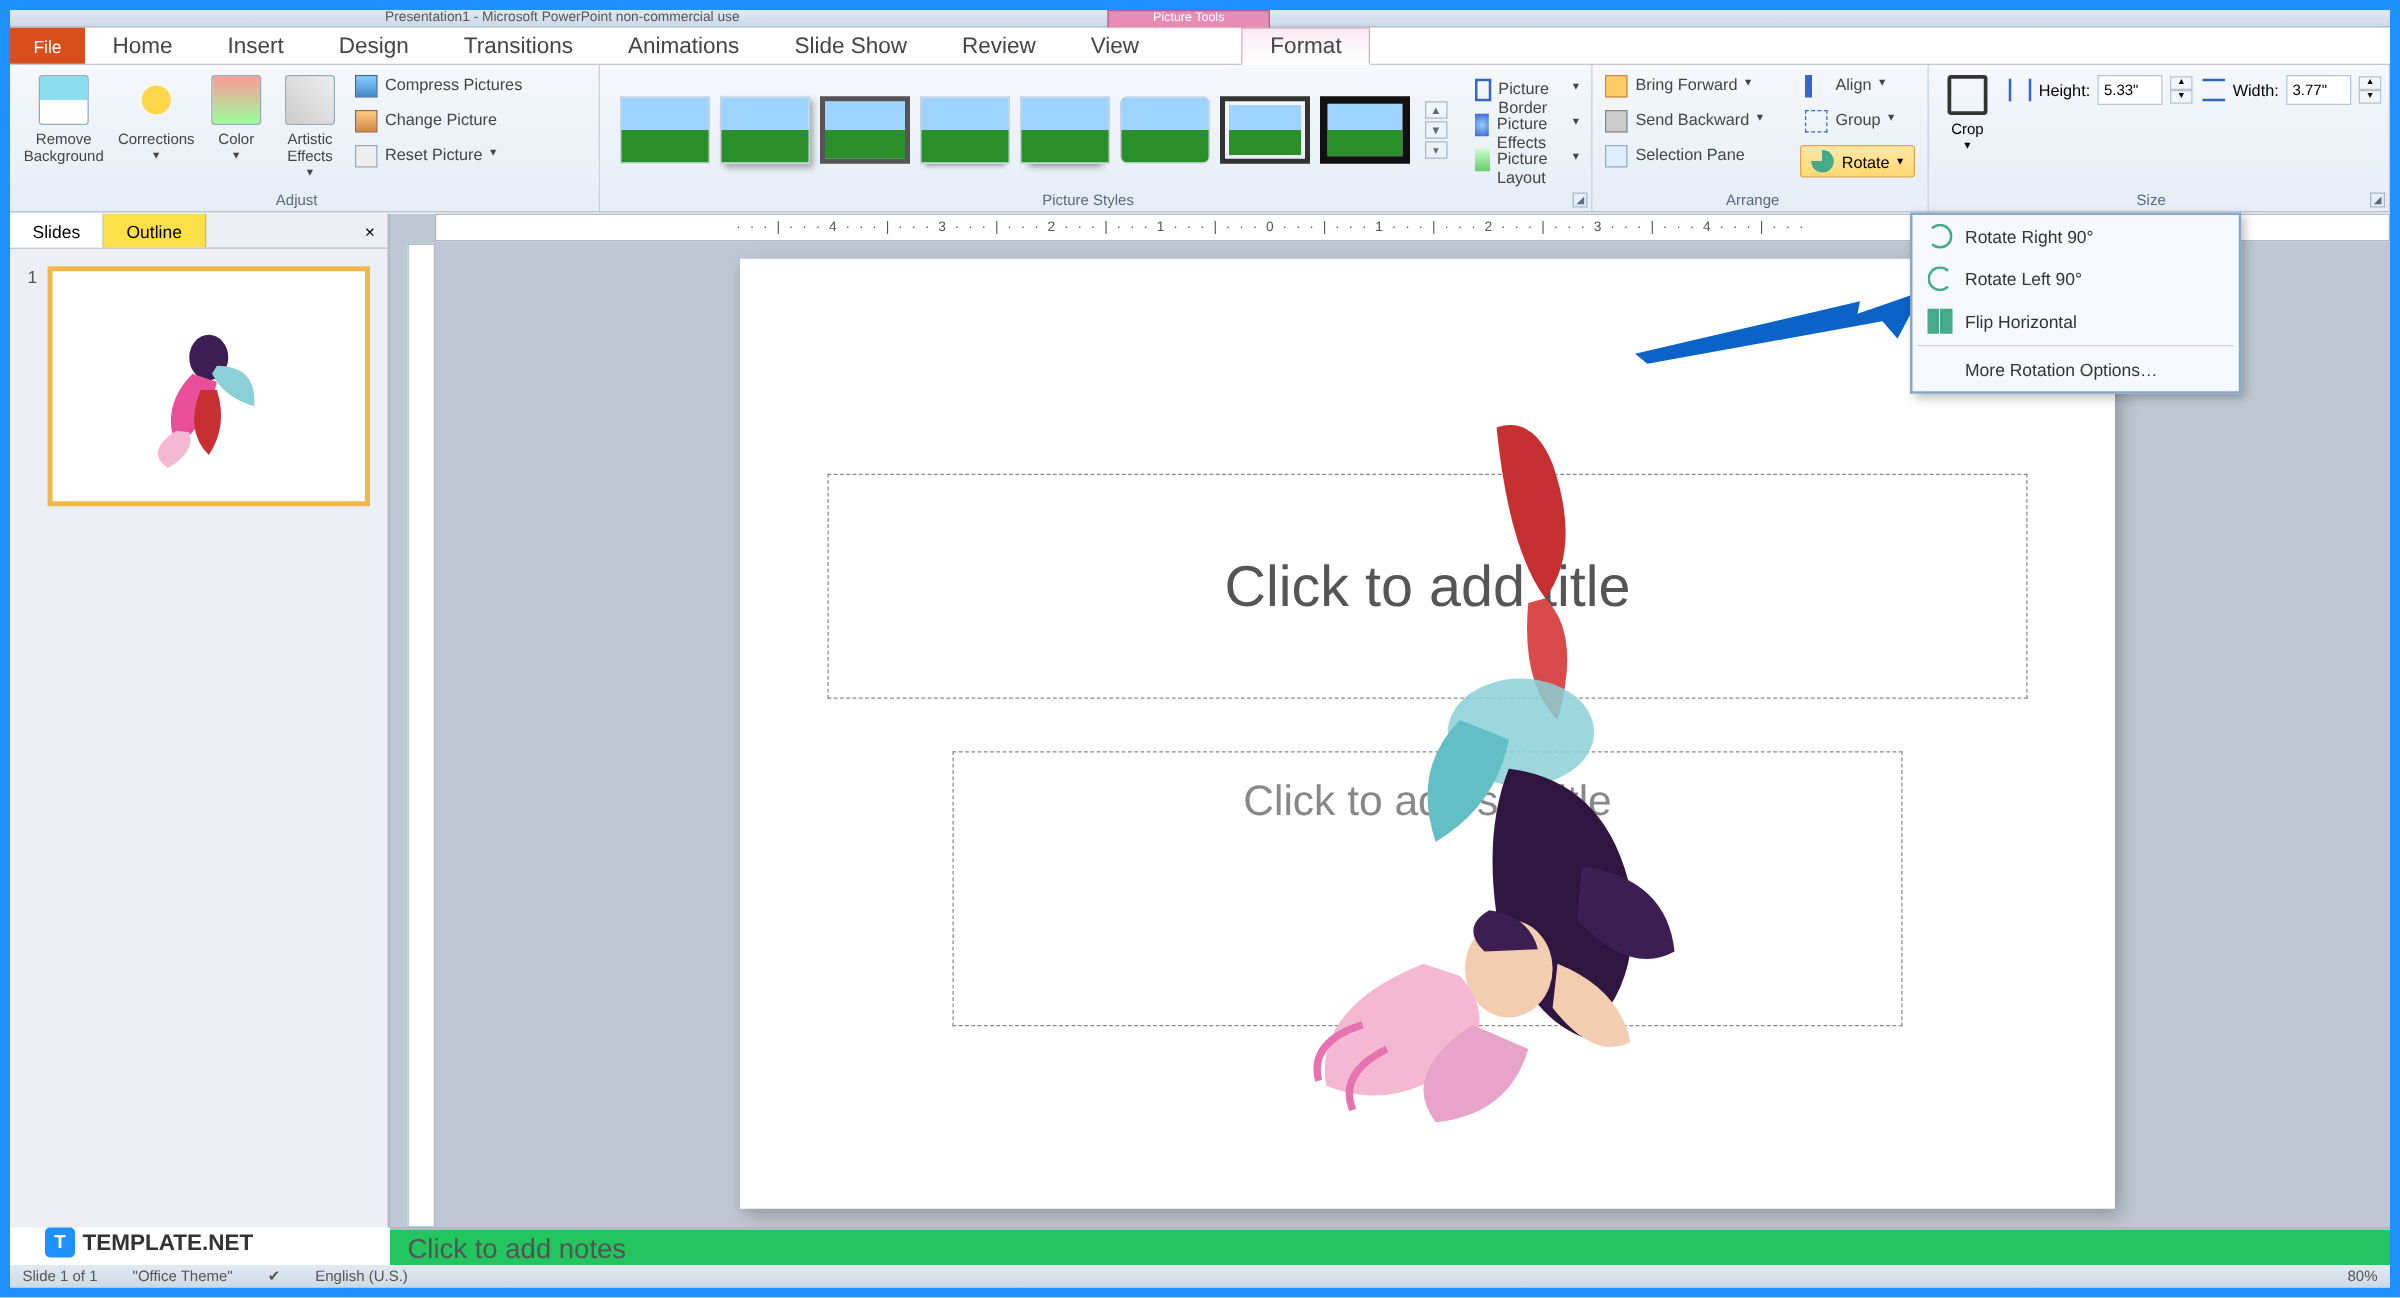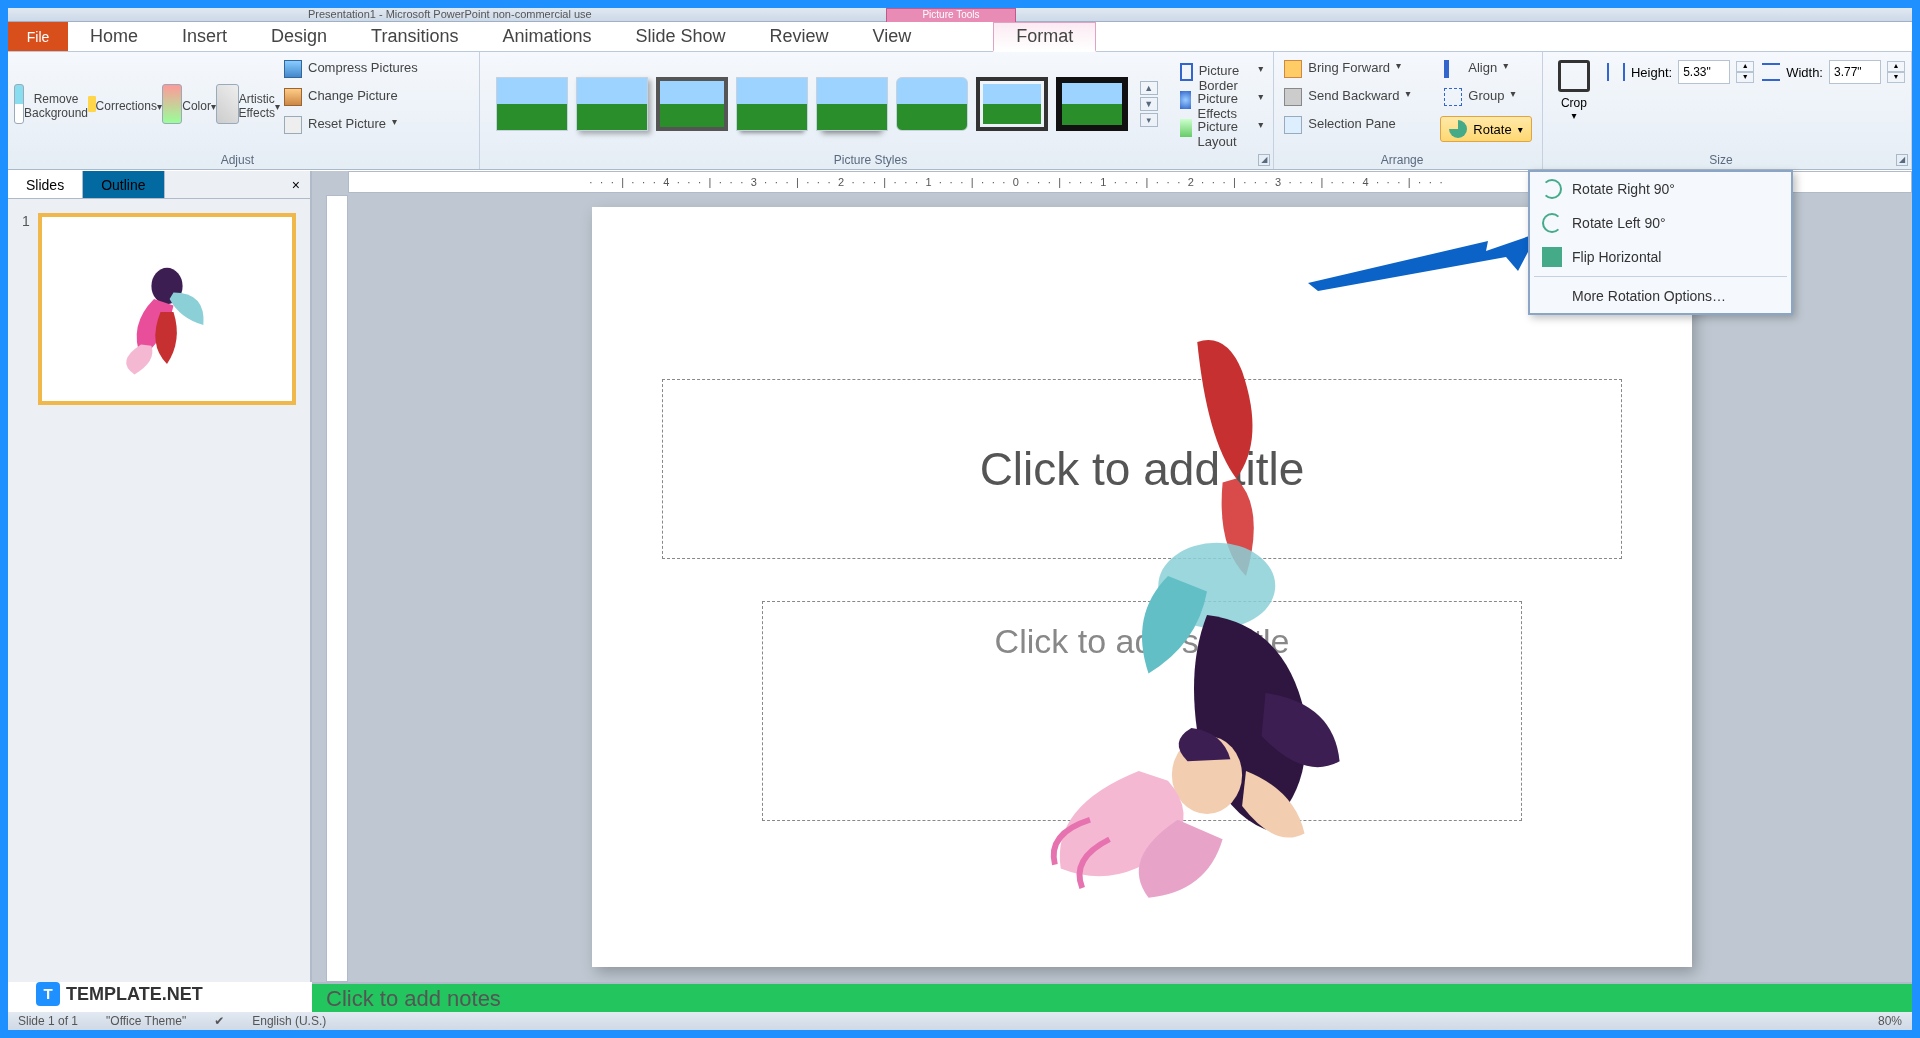--- a/index.html
+++ b/index.html
@@ -8,21 +8,21 @@
 .titlebar{height:14px;background:linear-gradient(#e0e8f2,#cdd9e8);border-bottom:1px solid #a0b0c4;position:relative;font-size:11px;color:#555;padding-left:300px}
 .picture-tools-tab{position:absolute;top:0;left:878px;width:130px;height:14px;background:#e88bb5;border:1px solid #c05a8e;border-bottom:none;text-align:center;font-size:10px;color:#fff;line-height:12px}
 .tabs{height:30px;background:#fff;display:flex;align-items:stretch;border-bottom:1px solid #bcc9d9}
 .file-tab{background:#d94f1c;color:#fff;width:60px;display:flex;align-items:center;justify-content:center;font-size:14px;cursor:pointer}
 .tab{padding:0 22px;display:flex;align-items:center;font-size:18px;color:#444;cursor:pointer}
 .tab.format{border:1px solid #e0a3c4;border-bottom:2px solid #fff;background:linear-gradient(#fbeaf2,#fff);margin-bottom:-1px}
 .ribbon{height:118px;background:linear-gradient(#f5f8fc,#e5edf5);border-bottom:1px solid #aab8c7;display:flex;position:relative}
 .group{border-right:1px solid #c5d1de;padding:4px 6px 2px 6px;position:relative;display:flex;flex-direction:column}
 .group-label{position:absolute;bottom:2px;left:0;right:12px;text-align:center;font-size:12px;color:#5a6a7e}
 .group-dlg{position:absolute;bottom:3px;right:3px;width:12px;height:12px;border:1px solid #a8b8c8;font-size:8px;line-height:10px;text-align:center;color:#5a6a7e}
-.big-btn{display:flex;flex-direction:row;align-items:center;justify-content:space-between;width:74px;height:96px;padding-top:4px;font-size:12px;color:#444;text-align:center;cursor:pointer}
+.big-btn{display:flex;flex-direction:column;align-items:center;justify-content:flex-start;width:74px;height:96px;padding-top:4px;font-size:12px;color:#444;text-align:center;cursor:pointer}
 .ico-lg{width:40px;height:40px;margin-bottom:4px;border-radius:3px}
 .small-row{display:flex;height:26px;font-size:13px;color:#444;gap:6px;cursor:pointer;padding:0 4px}
 .ico-sm{width:18px;height:18px;display:inline-block}
 .gallery{display:flex;align-items:center;gap:8px;padding:6px 10px}
 .thumb{width:72px;height:54px;border:1px solid #c5d1de;background:linear-gradient(#9cd3ff 50%,#2a8f2a 50%);cursor:pointer}
 .thumb.frame1{border:4px solid #333;padding:3px;background-clip:content-box}
 .thumb.frame2{border:6px solid #111}
 .gallery-more{display:flex;flex-direction:column;gap:2px;margin-left:4px}
 .gallery-more div{width:18px;height:14px;border:1px solid #a8b8c8;font-size:9px;text-align:center;line-height:12px;color:#5a6a7e;cursor:pointer}
 .crop-btn{display:flex;flex-direction:column;align-items:center;width:50px;height:96px;padding-top:4px;font-size:12px;cursor:pointer}
@@ -30,21 +30,21 @@
 .size-row input{width:52px;height:24px;border:1px solid #b5c3d2;font-size:12px;padding:0 4px}
 .spin{width:18px;display:flex;flex-direction:column}
 .spin div{height:11px;border:1px solid #b5c3d2;font-size:7px;line-height:8px;text-align:center;cursor:pointer}
 .rotate-btn{border:1px solid #e0a443;background:linear-gradient(#ffe9a8,#ffd873);height:26px;padding:0 8px;display:flex;align-items:center;gap:6px;font-size:13px;cursor:pointer;border-radius:3px}
 .dropdown{position:absolute;top:162px;left:1520px;width:265px;background:#f5f8fc;border:2px solid #8aa5c6;box-shadow:3px 3px 8px rgba(0,0,0,.25);z-index:100}
 .dd-item{height:34px;display:flex;align-items:center;gap:10px;padding:0 12px;font-size:14px;color:#333;cursor:pointer}
 .dd-item.hover{background:linear-gradient(#fff1be,#ffe28c);border:1px solid #e0b14a}
 .dd-sep{height:1px;background:#c5d1de;margin:2px 4px}
 .left-panel{position:absolute;top:163px;left:0;width:304px;bottom:48px;background:#eceff4;border-right:2px solid #b0bac8}
 .panel-tabs{display:flex;height:28px;border-bottom:1px solid #b0bac8}
-.ptab{padding:0 18px;display:flex;align-items:center;font-size:14px;border-right:1px solid #b0bac8;background:#0369a1;cursor:pointer}
+.ptab{padding:0 18px;display:flex;align-items:center;font-size:14px;border-right:1px solid #b0bac8;background:#fde047;cursor:pointer}
 .ptab.active{background:#fff}
 .ptab-close{margin-left:auto;padding:0 10px;font-size:14px;cursor:pointer;display:flex;align-items:center}
 .slide-thumb-wrap{padding:14px;display:flex;gap:8px}
 .slide-num{font-size:14px;color:#555}
 .slide-thumb{width:258px;height:192px;border:4px solid #f0b84a;background:#fff;position:relative}
 .workspace{position:absolute;top:163px;left:304px;right:0;bottom:48px;background:#bfc8d2}
 .ruler-v{position:absolute;left:14px;top:24px;width:22px;bottom:0;background:#fff;border:1px solid #b0bac8}
 .ruler-h{position:absolute;left:36px;top:0;right:0;height:22px;background:#fff;border:1px solid #b0bac8;display:flex;align-items:center;font-size:11px;color:#555;overflow:hidden;padding-left:240px;letter-spacing:2px}
 .canvas{position:absolute;left:280px;top:36px;width:1100px;height:760px;background:#fff;box-shadow:4px 6px 14px rgba(0,0,0,.25)}
 .title-ph{position:absolute;left:70px;top:172px;width:960px;height:180px;border:1px dashed #888;display:flex;align-items:center;justify-content:center;font-size:46px;color:#555}

